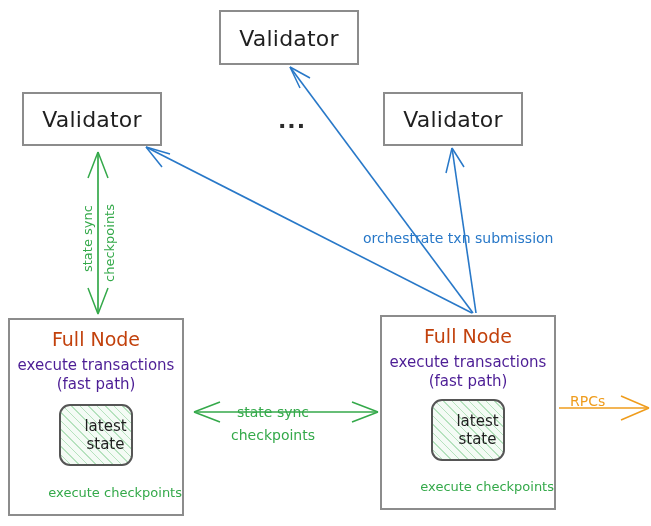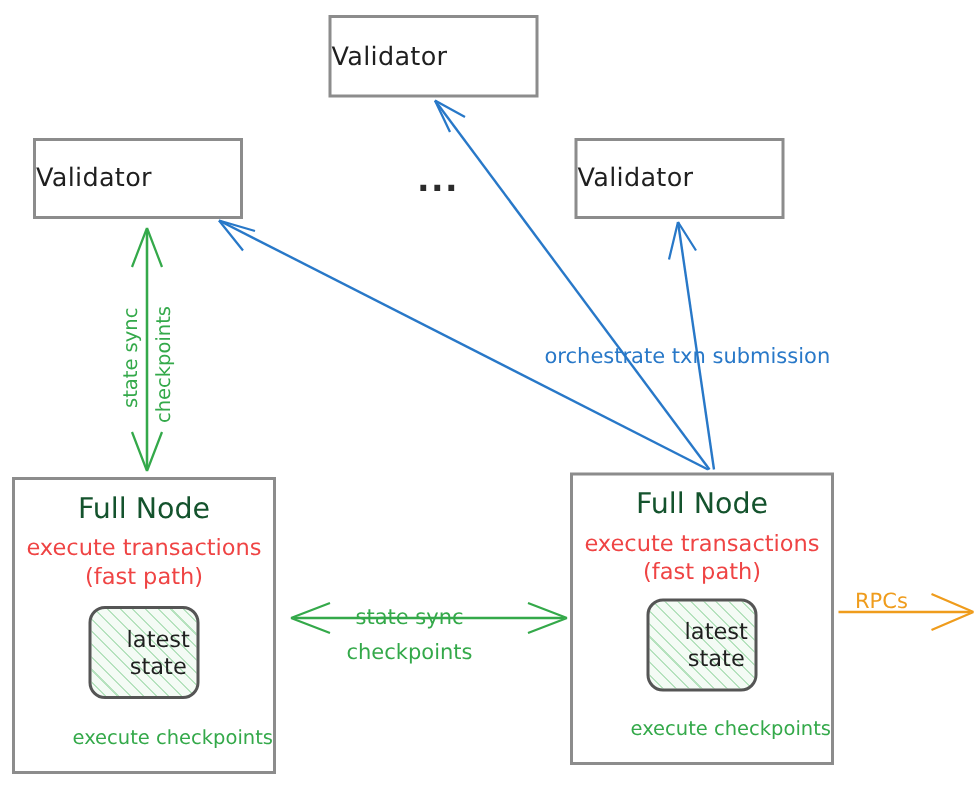--- a/index.html
+++ b/index.html
@@ -26,40 +26,41 @@
     position: absolute;
     border: 2px solid #8c8c8c;
     background: #ffffff;
     box-sizing: border-box;
   }
   .validator-label {
     position: absolute;
     left: 0; right: 0;
     top: 50%;
     transform: translateY(-50%);
-    font-size: 17px;
+    text-align: center;
+    font-size: 22px;
     color: #1f1f1f;
     font-family: "DejaVu Sans", sans-serif;
     letter-spacing: 0.2px;
   }
   .fullnode-title {
     position: absolute;
     left: 0; right: 0;
     top: 8px;
     text-align: center;
     font-size: 19px;
-    color: #14532d;
+    color: #c2410c;
   }
   .fullnode-blue {
     position: absolute;
     left: 0; right: 0;
     top: 36px;
     text-align: center;
     font-size: 15px;
-    color: #ef4444;
+    color: #4c1d95;
     line-height: 1.25;
   }
   .fullnode-green-bottom {
     position: absolute;
     left: 0; right: 0;
     bottom: 14px;
     text-align: right;
     font-size: 13px;
     color: #34a94a;
   }

